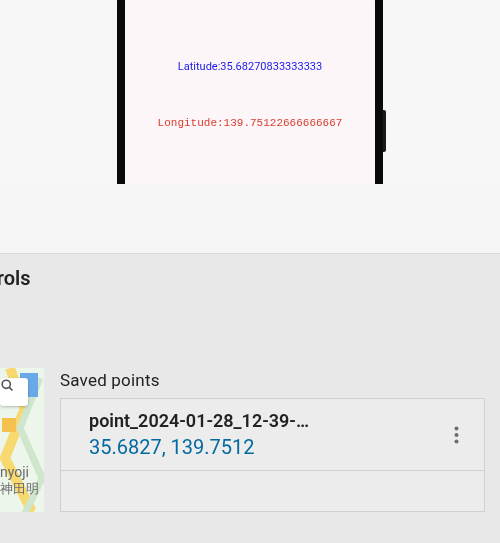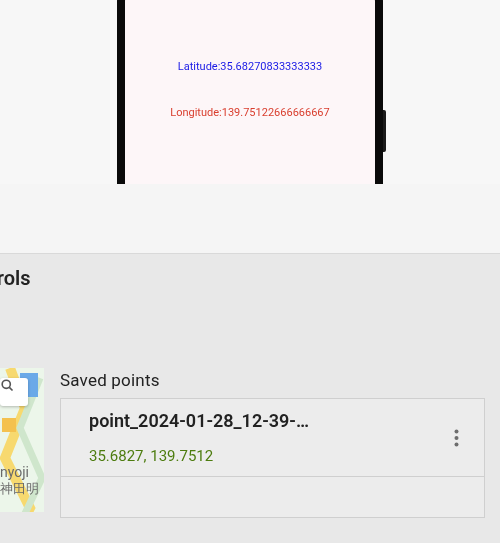--- a/index.html
+++ b/index.html
@@ -65,21 +65,22 @@
     text-align: center;
   }
   .lat-line {
     color: #1a1ae6;
     font-size: 11px;
     margin-top: 42px;
   }
   .lon-line {
     color: #d93e2e;
     font-size: 11px;
-    margin-top: 33px;
+    margin-top: 44px;
+    font-family: Liberation Mono, monospace;
   }
 
   
   .controls-panel {
     position: absolute;
     top: 253px;
     left: 0;
     width: 500px;
     height: 290px;
     background: #e8e8e8;
@@ -145,23 +146,23 @@
   .saved-text { flex: 1; min-width: 0; padding-right: 10px; }
   .saved-name {
     font-size: 18px;
     font-weight: 600;
     color: #222;
     white-space: nowrap;
     overflow: hidden;
     text-overflow: ellipsis;
   }
   .saved-coords {
-    font-size: 15px;
-    color: #4d7c0f;
-    margin-top: 16px;
+    font-size: 20px;
+    color: #0369a1;
+    margin-top: 4px;
   }
   .kebab {
     width: 28px;
     height: 28px;
     display: flex;
     align-items: center;
     justify-content: center;
     cursor: pointer;
     flex-shrink: 0;
   }

